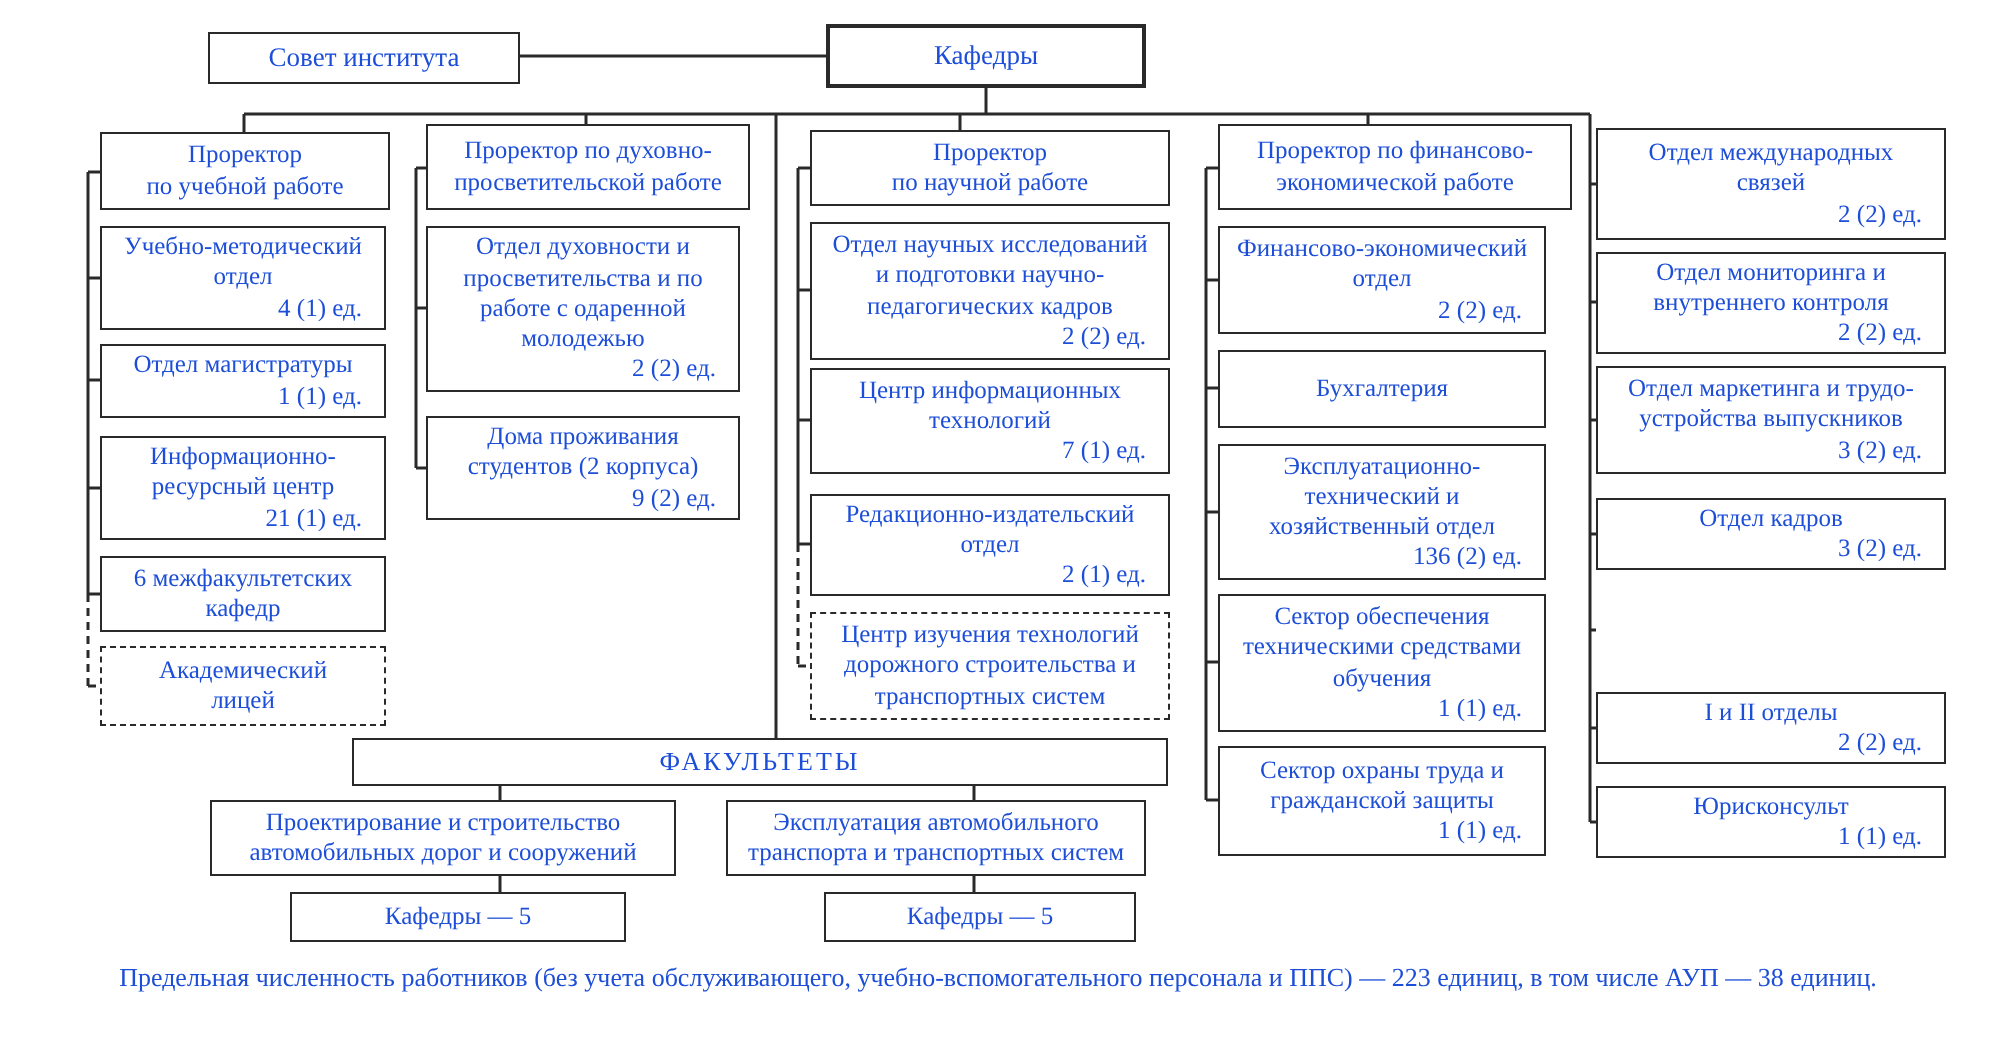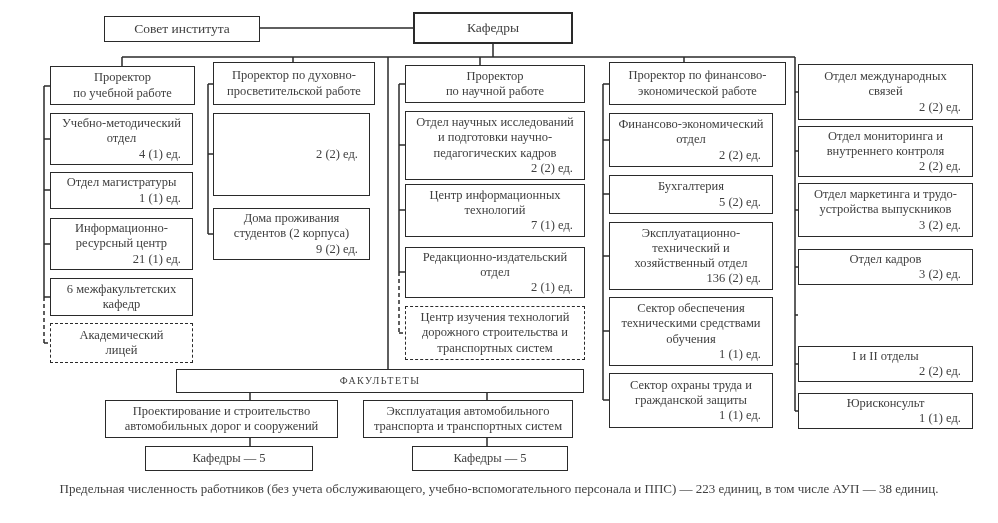--- a/index.html
+++ b/index.html
@@ -6,21 +6,21 @@
     margin: 0;
     padding: 0;
     background: #ffffff;
   }
   .canvas {
     position: relative;
     width: 998px;
     height: 523px;
     background: #ffffff;
     font-family: "Liberation Serif", "DejaVu Serif", serif;
-    color: #404040;
+    color: #1d4ed8;
     overflow: hidden;
   }
   .wires {
     position: absolute;
     left: 0;
     top: 0;
   }
   .box {
     position: absolute;
     box-sizing: border-box;
@@ -31,21 +31,21 @@
     justify-content: center;
     align-items: center;
     text-align: center;
     font-size: 12.5px;
     line-height: 1.22;
     padding: 1px 2px;
   }
   .box--thick { border-width: 2.2px; }
   .box--dashed { border-style: dashed; }
   .box--top { font-size: 13.5px; }
-  .box--caps { font-size: 10px; letter-spacing: 1.5px; }
+  .box--caps { font-size: 13px; letter-spacing: 1.5px; }
   .box-title { white-space: pre-line; }
   .box-units {
     width: 100%;
     text-align: right;
     padding-right: 9px;
     box-sizing: border-box;
   }
   .footnote {
     position: absolute;
     left: 0;
@@ -155,20 +155,24 @@
   <div class="box box--dashed" style="left:50px;top:323px;width:143px;height:40px">
     <div class="box-title">Академический
 лицей</div>
   </div>
 
   <div class="box" style="left:213px;top:62px;width:162px;height:43px">
     <div class="box-title">Проректор по духовно-
 просветительской работе</div>
   </div>
   <div class="box" style="left:213px;top:113px;width:157px;height:83px">
+    <div class="box-title">Отдел духовности и
+просветительства и по
+работе с одаренной
+молодежью</div>
     <div class="box-units">2 (2) ед.</div>
   </div>
   <div class="box" style="left:213px;top:208px;width:157px;height:52px">
     <div class="box-title">Дома проживания
 студентов (2 корпуса)</div>
     <div class="box-units">9 (2) ед.</div>
   </div>
 
   <div class="box" style="left:405px;top:65px;width:180px;height:38px">
     <div class="box-title">Проректор
@@ -200,21 +204,20 @@
     <div class="box-title">Проректор по финансово-
 экономической работе</div>
   </div>
   <div class="box" style="left:609px;top:113px;width:164px;height:54px">
     <div class="box-title">Финансово-экономический
 отдел</div>
     <div class="box-units">2 (2) ед.</div>
   </div>
   <div class="box" style="left:609px;top:175px;width:164px;height:39px">
     <div class="box-title">Бухгалтерия</div>
-    <div class="box-units">5 (2) ед.</div>
   </div>
   <div class="box" style="left:609px;top:222px;width:164px;height:68px">
     <div class="box-title">Эксплуатационно-
 технический и
 хозяйственный отдел</div>
     <div class="box-units">136 (2) ед.</div>
   </div>
   <div class="box" style="left:609px;top:297px;width:164px;height:69px">
     <div class="box-title">Сектор обеспечения
 техническими средствами

